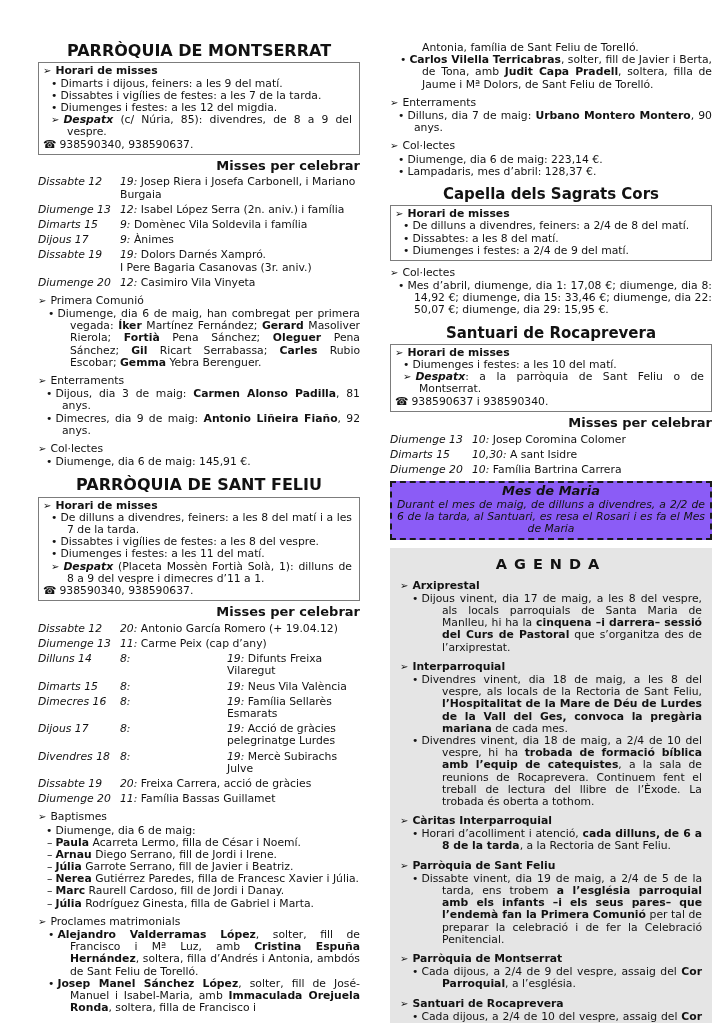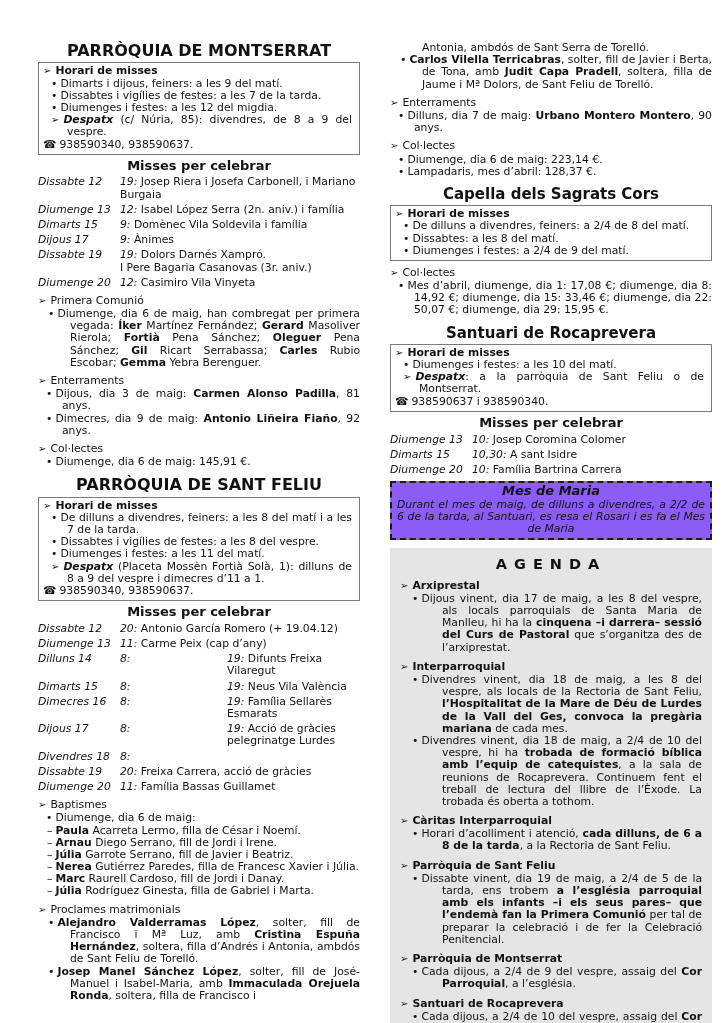--- a/index.html
+++ b/index.html
@@ -13,21 +13,21 @@
   .col { width:322px; flex:0 0 322px; }
 
   .sec-title { font-size:16px; font-weight:bold; text-align:center; line-height:1.15; margin-bottom:2px; }
   .sec-title.sm { font-size:15px; }
   .mt { margin-top:8px; }
 
   .infobox { border:1px solid #7c7c7c; padding:2px 7px 3px 4px; }
   .boxline { text-align:justify; }
   .bold { font-weight:bold; }
 
-  .sub { font-size:13px; font-weight:bold; text-align:center; margin:4px 0 3px; }
+  .sub { font-size:13px; font-weight:bold; text-align:right; margin:4px 0 3px; }
 
   .h { font-weight:normal; margin-top:6px; margin-bottom:1px; }
 
   .mk { margin-right:3px; }
   .mk-arrow { margin-right:4px; font-size:10px; }
 
   .para { text-align:justify; }
   .hx { padding-left:24px; text-indent:-16px; }   
   .hb { padding-left:32px; text-indent:-22px; }   
   .hd { padding-left:30px; text-indent:-21px; }   
@@ -145,20 +145,21 @@
           <div class="mc2"><i>19:</i> Família Sellarès Esmarats</div>
         </div>
       <div class="mrow">
           <div class="mday">Dijous 17</div>
           <div class="mc1"><i>8:</i></div>
           <div class="mc2"><i>19:</i> Acció de gràcies pelegrinatge Lurdes</div>
         </div>
       <div class="mrow">
           <div class="mday">Divendres 18</div>
           <div class="mc1"><i>8:</i></div>
+          <div class="mc2"><i>19:</i> Mercè Subirachs Julve</div>
         </div>
       <div class="mrow">
           <div class="mday">Dissabte 19</div>
           <div class="mentry"><i>20:</i> Freixa Carrera, acció de gràcies</div>
         </div>
       <div class="mrow">
           <div class="mday">Diumenge 20</div>
           <div class="mentry"><i>11:</i> Família Bassas Guillamet</div>
         </div>
     </div>
@@ -173,21 +174,21 @@
     <div class="para hd"><span class="mk">–</span><span><b>Júlia</b> Rodríguez Ginesta, filla de Gabriel i Marta.</span></div>
 
     <div class="h"><span class="mk-arrow">➢</span><span>Proclames matrimonials</span></div>
     <div class="para hb"><span class="mk">•</span><span><b>Alejandro Valderramas López</b>, solter, fill de Francisco i Mª Luz, amb <b>Cristina Espuña Hernández</b>, soltera, filla d’Andrés i Antonia, ambdós de Sant Feliu de Torelló.</span></div>
     <div class="para hb"><span class="mk">•</span><span><b>Josep Manel Sánchez López</b>, solter, fill de José-Manuel i Isabel-Maria, amb <b>Immaculada Orejuela Ronda</b>, soltera, filla de Francisco i</span></div>
 
   </div>
 
   <div class="col">
 
-    <div class="cont">Antonia, ambdós de Sant Serra de Torelló.</div>
+    <div class="cont">Antonia, família de Sant Feliu de Torelló.</div>
     <div class="para hb"><span class="mk">•</span><span><b>Carlos Vilella Terricabras</b>, solter, fill de Javier i Berta, de Tona, amb <b>Judit Capa Pradell</b>, soltera, filla de Jaume i Mª Dolors, de Sant Feliu de Torelló.</span></div>
 
     <div class="h"><span class="mk-arrow">➢</span><span>Enterraments</span></div>
     <div class="para hx"><span class="mk">•</span><span>Dilluns, dia 7 de maig: <b>Urbano Montero Montero</b>, 90 anys.</span></div>
 
     <div class="h"><span class="mk-arrow">➢</span><span>Col·lectes</span></div>
     <div class="para hx"><span class="mk">•</span><span>Diumenge, dia 6 de maig: 223,14 €.</span></div>
     <div class="para hx"><span class="mk">•</span><span>Lampadaris, mes d’abril: 128,37 €.</span></div>
 
     <div class="sec-title sm mt">Capella dels Sagrats Cors</div>

